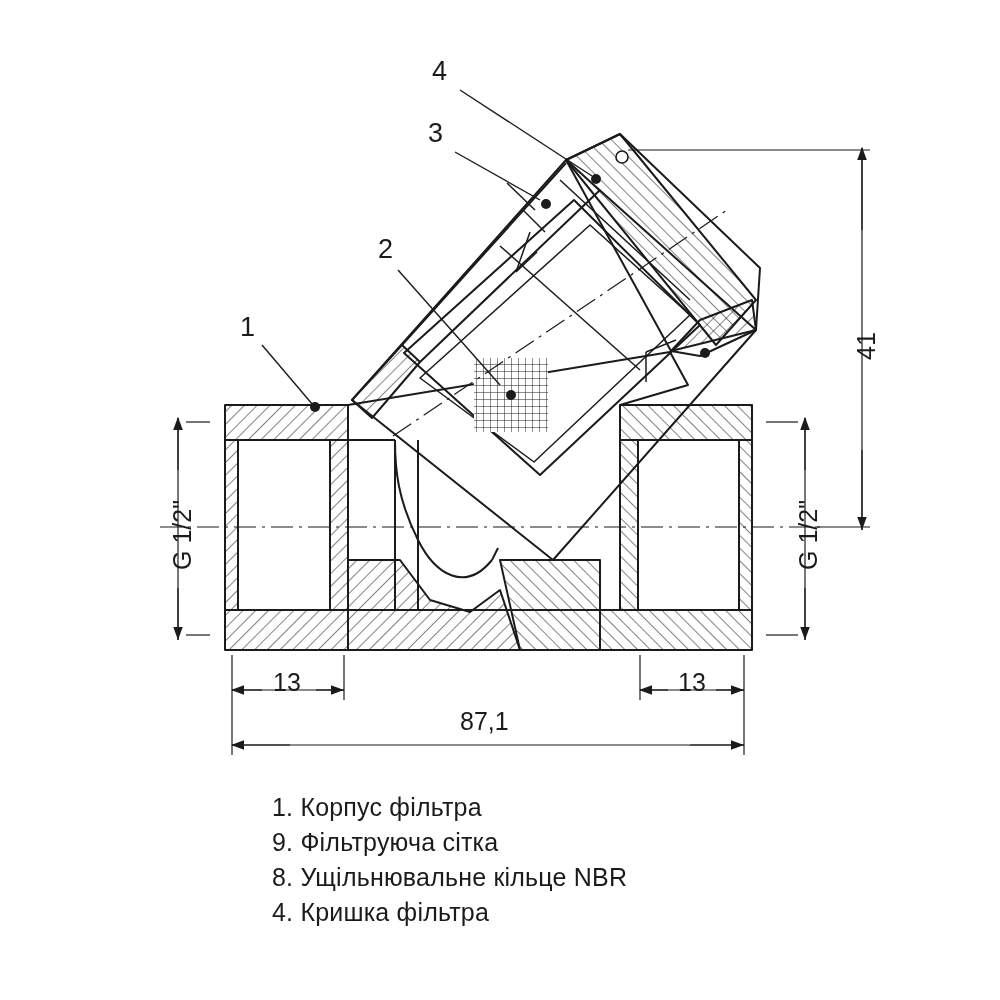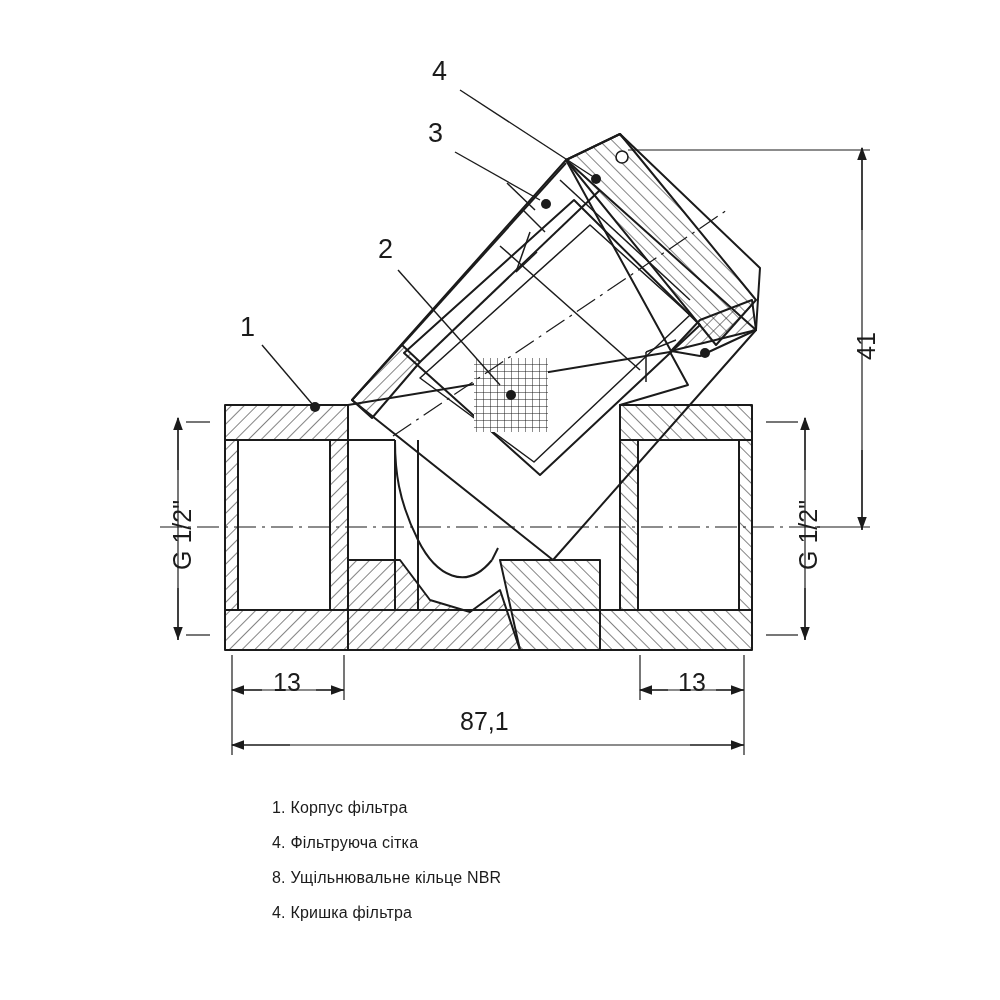--- a/index.html
+++ b/index.html
@@ -23,21 +23,21 @@
     width: 1000px;
     height: 1000px;
   }
   .legend {
     position: absolute;
     left: 272px;
     top: 790px;
     width: 640px;
   }
   .legend-item {
-    font-size: 16px;
+    font-size: 25px;
     line-height: 35px;
     color: #1b1b1b;
     white-space: nowrap;
     letter-spacing: 0.2px;
   }
   .dim-label {
     position: absolute;
     font-size: 25px;
     color: #1b1b1b;
     white-space: nowrap;
@@ -219,18 +219,18 @@
 
   <div class="dim-label rot90" style="left:168px; top:570px;">G 1/2"</div>
   <div class="dim-label rot90" style="left:794px; top:570px;">G 1/2"</div>
   <div class="dim-label rot90" style="left:852px; top:360px;">41</div>
   <div class="dim-label" style="left:273px; top:668px;">13</div>
   <div class="dim-label" style="left:678px; top:668px;">13</div>
   <div class="dim-label" style="left:460px; top:707px;">87,1</div>
 
   <div class="legend">
     <div class="legend-item">1. Корпус фільтра</div>
-    <div class="legend-item">4. Фільтруюча сітка</div>
+    <div class="legend-item">9. Фільтруюча сітка</div>
     <div class="legend-item">8. Ущільнювальне кільце NBR</div>
     <div class="legend-item">4. Кришка фільтра</div>
   </div>
 
 </div>
 
 </body></html>

